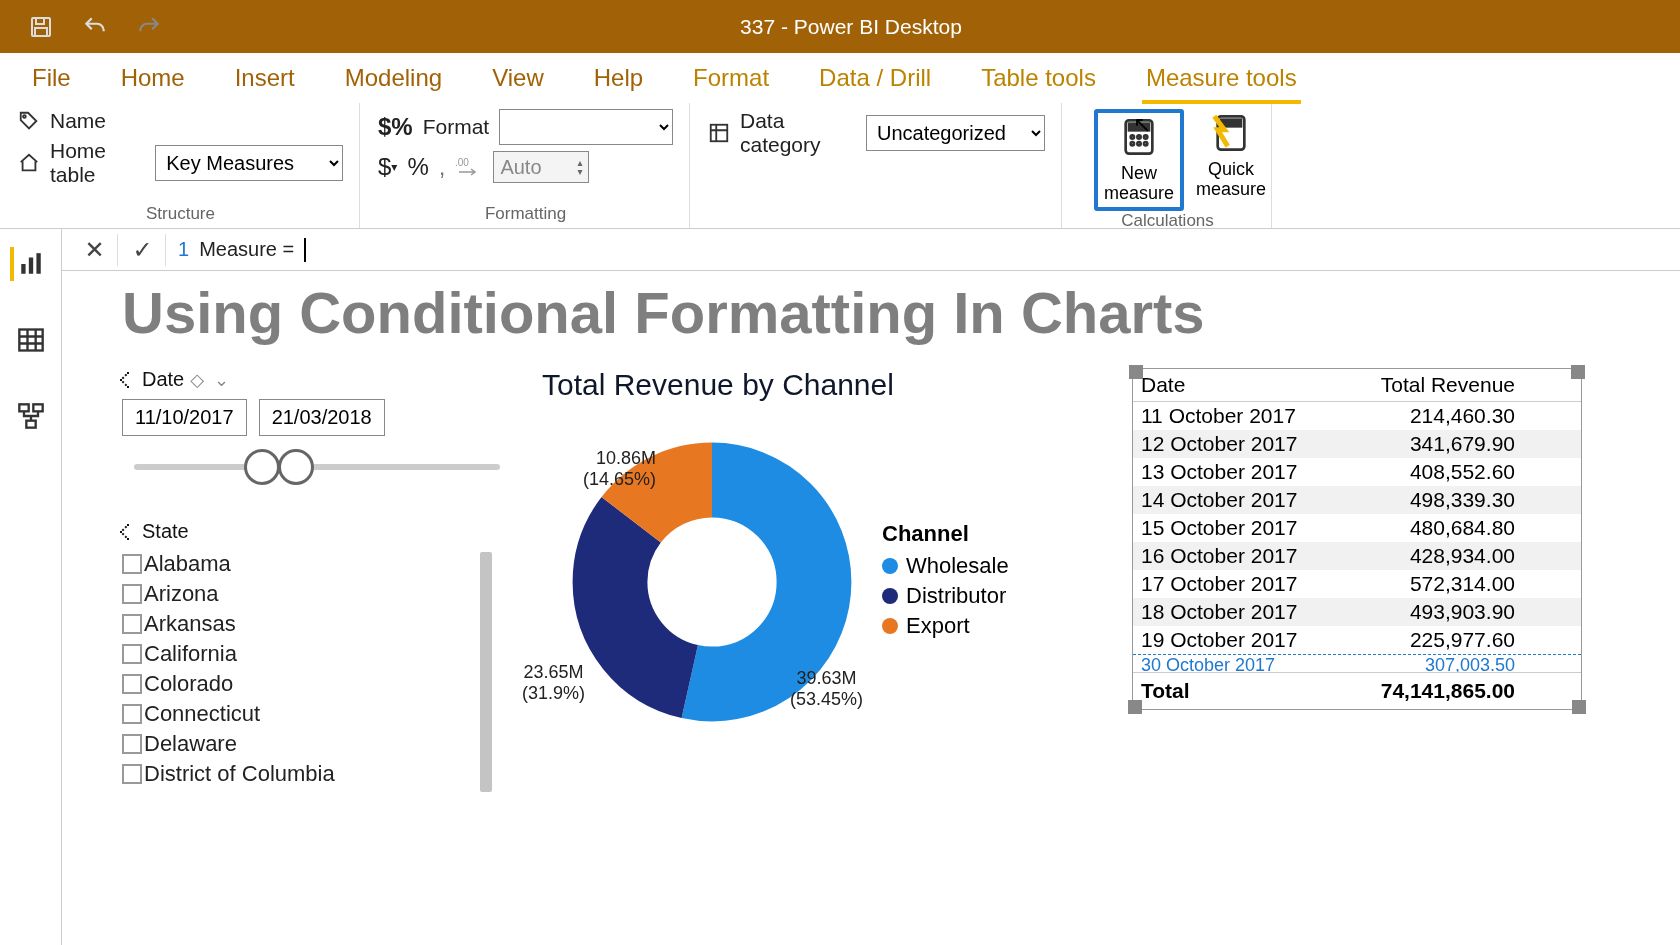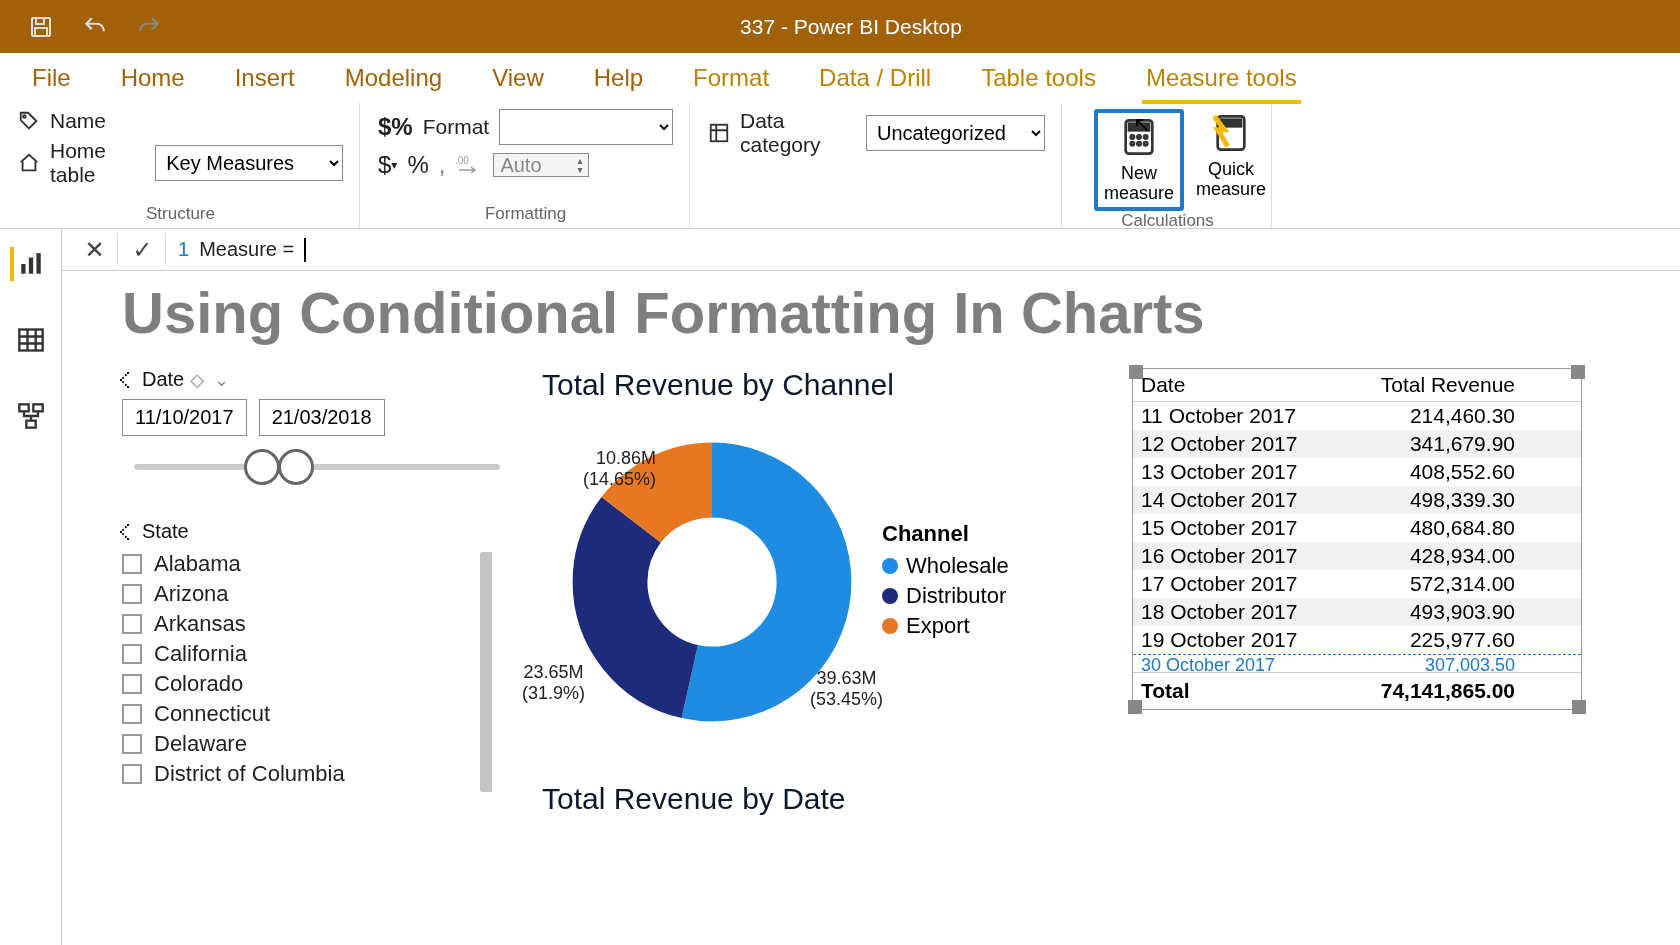--- a/index.html
+++ b/index.html
@@ -14,21 +14,21 @@
   .ribbon-tab.context { color: #bb8300; }
   .ribbon-tab.active::after { content: ""; position: absolute; left: 0; right: 0; bottom: -2px; height: 4px; background: #f2b900; }
 
   .ribbon-content { height: 126px; border-bottom: 1px solid #ccc; display: flex; }
   .ribbon-group { border-right: 1px solid #ddd; padding: 6px 16px 2px 18px; display: flex; flex-direction: column; justify-content: space-between; }
   .ribbon-group .row { display: flex; align-items: center; gap: 10px; margin-bottom: 6px; }
   .ribbon-group-label { text-align: center; font-size: 17px; color: #666; padding-bottom: 2px; }
   .field-label { font-size: 21px; color: #222; }
   .text-input { height: 36px; font-size: 20px; padding: 0 8px; border: 1px solid #888; background: #fff; }
   .select-input { height: 36px; font-size: 20px; padding: 0 6px; border: 1px solid #888; background: #fff; }
-  .fmt-size { height: 24px; width: 96px; font-size: 20px; border: 1px solid #888; background: #f4f4f4; color: #888; display:flex; align-items:center; justify-content:space-between; padding:0 6px; }
+  .fmt-size { height: 32px; width: 96px; font-size: 20px; border: 1px solid #888; background: #f4f4f4; color: #888; display:flex; align-items:center; justify-content:space-between; padding:0 6px; }
   .fmt-icon { font-size: 24px; color: #222; display:inline-flex; align-items:center; justify-content:center; }
 
   .calc-group { display:flex; align-items:flex-start; gap:6px; padding:4px 14px 0 14px; }
   .calc-btn { display:flex; flex-direction:column; align-items:center; font-size:18px; line-height:20px; padding:4px 6px; text-align:center; cursor:pointer; }
   .calc-btn.new-meas { border:4px solid #2079cf; border-radius:3px; }
   .calc-btn svg { margin-bottom:6px; }
 
   .workspace { display:flex; height: calc(945px - 53px - 50px - 126px); }
   .view-rail { width: 62px; display:flex; flex-direction:column; align-items:center; padding-top:18px; gap:42px; border-right:1px solid #ccc; }
   .view-rail .rail-btn { width:34px; height:34px; display:flex; align-items:center; justify-content:center; cursor:pointer; }
@@ -52,21 +52,21 @@
   .slicer { margin-bottom:34px; }
   .slicer-header { font-size:20px; color:#111; margin-bottom:8px; display:flex; align-items:center; gap:6px; }
   .dotted { display:inline-block; width:12px; height:12px; border:2px dotted #111; border-right:none; border-bottom:none; transform:rotate(-45deg); margin-right:2px; }
   .slicer-tools { float:right; color:#888; font-size:18px; }
   .between-dates { display:flex; gap:12px; }
   .between-dates .date-box { border:1px solid #888; padding:6px 12px; font-size:20px; background:#fff; }
   .slider-track { height:6px; background:#ccc; border-radius:3px; margin:28px 12px 0 12px; position:relative; }
   .slider-handle { position:absolute; top:-15px; width:36px; height:36px; border:3px solid #666; border-radius:50%; background:#fff; }
 
   .state-list { font-size:22px; color:#222; position:relative; }
-  .state-item { display:flex; align-items:center; gap:12px; margin:4px 0; }
+  .state-item { display:flex; align-items:center; gap:2px; margin:4px 0; }
   .state-item .cb { width:20px; height:20px; border:2px solid #999; }
   .state-scroll { position:absolute; right:20px; top:32px; width:12px; height:240px; background:#c4c4c4; border-radius:2px; }
 
   .chart-title { font-size:30px; color:#0f172a; margin-bottom:10px; }
   .donut-wrap { display:flex; align-items:center; }
   .donut-svg { width:340px; height:340px; }
   .legend { font-size:22px; }
   .legend-title { font-weight:600; margin-bottom:6px; }
   .legend-item { display:flex; align-items:center; gap:8px; margin:4px 0; }
   .legend-swatch { width:16px; height:16px; border-radius:50%; }
@@ -360,21 +360,21 @@
                 <circle cx="50" cy="50" r="30" fill="none" stroke="#e87722" stroke-width="22" stroke-dasharray="27.6 188.5" stroke-dashoffset="-160.8" transform="rotate(-90 50 50)"></circle>
               </svg>
               <div class="data-label" style="left:-6px;top:36px;text-align:right;width:120px;">
                 <div>10.86M</div>
                 <div>(14.65%)</div>
               </div>
               <div class="data-label" style="left:-20px;top:250px;">
                 <div>23.65M</div>
                 <div>(31.9%)</div>
               </div>
-              <div class="data-label" style="left:268px;top:256px;">
+              <div class="data-label" style="left:248px;top:256px;">
                 <div>39.63M</div>
                 <div>(53.45%)</div>
               </div>
             </div>
             <div class="legend">
               <div class="legend-title">Channel</div>
               <div id="legend-items">
                   <div class="legend-item">
                     <span class="legend-swatch" style="background:#1f8ce4"></span>
                     <span>Wholesale</span>
@@ -384,21 +384,20 @@
                     <span>Distributor</span>
                   </div>
                   <div class="legend-item">
                     <span class="legend-swatch" style="background:#e87722"></span>
                     <span>Export</span>
                   </div>
                 </div>
             </div>
           </div>
 
-          <div class="chart-title" style="margin-top:30px;">Total Revenue by Date</div>
         </div>
 
         <div class="col-right">
           <div class="table-wrap">
             <div class="resize-handle" style="left:-5px;bottom:-5px;"></div>
             <div class="resize-handle" style="right:-5px;bottom:-5px;"></div>
             <div class="tbl-header">
               <div class="col-date">Date</div>
               <div class="col-rev">Total Revenue</div>
             </div>

